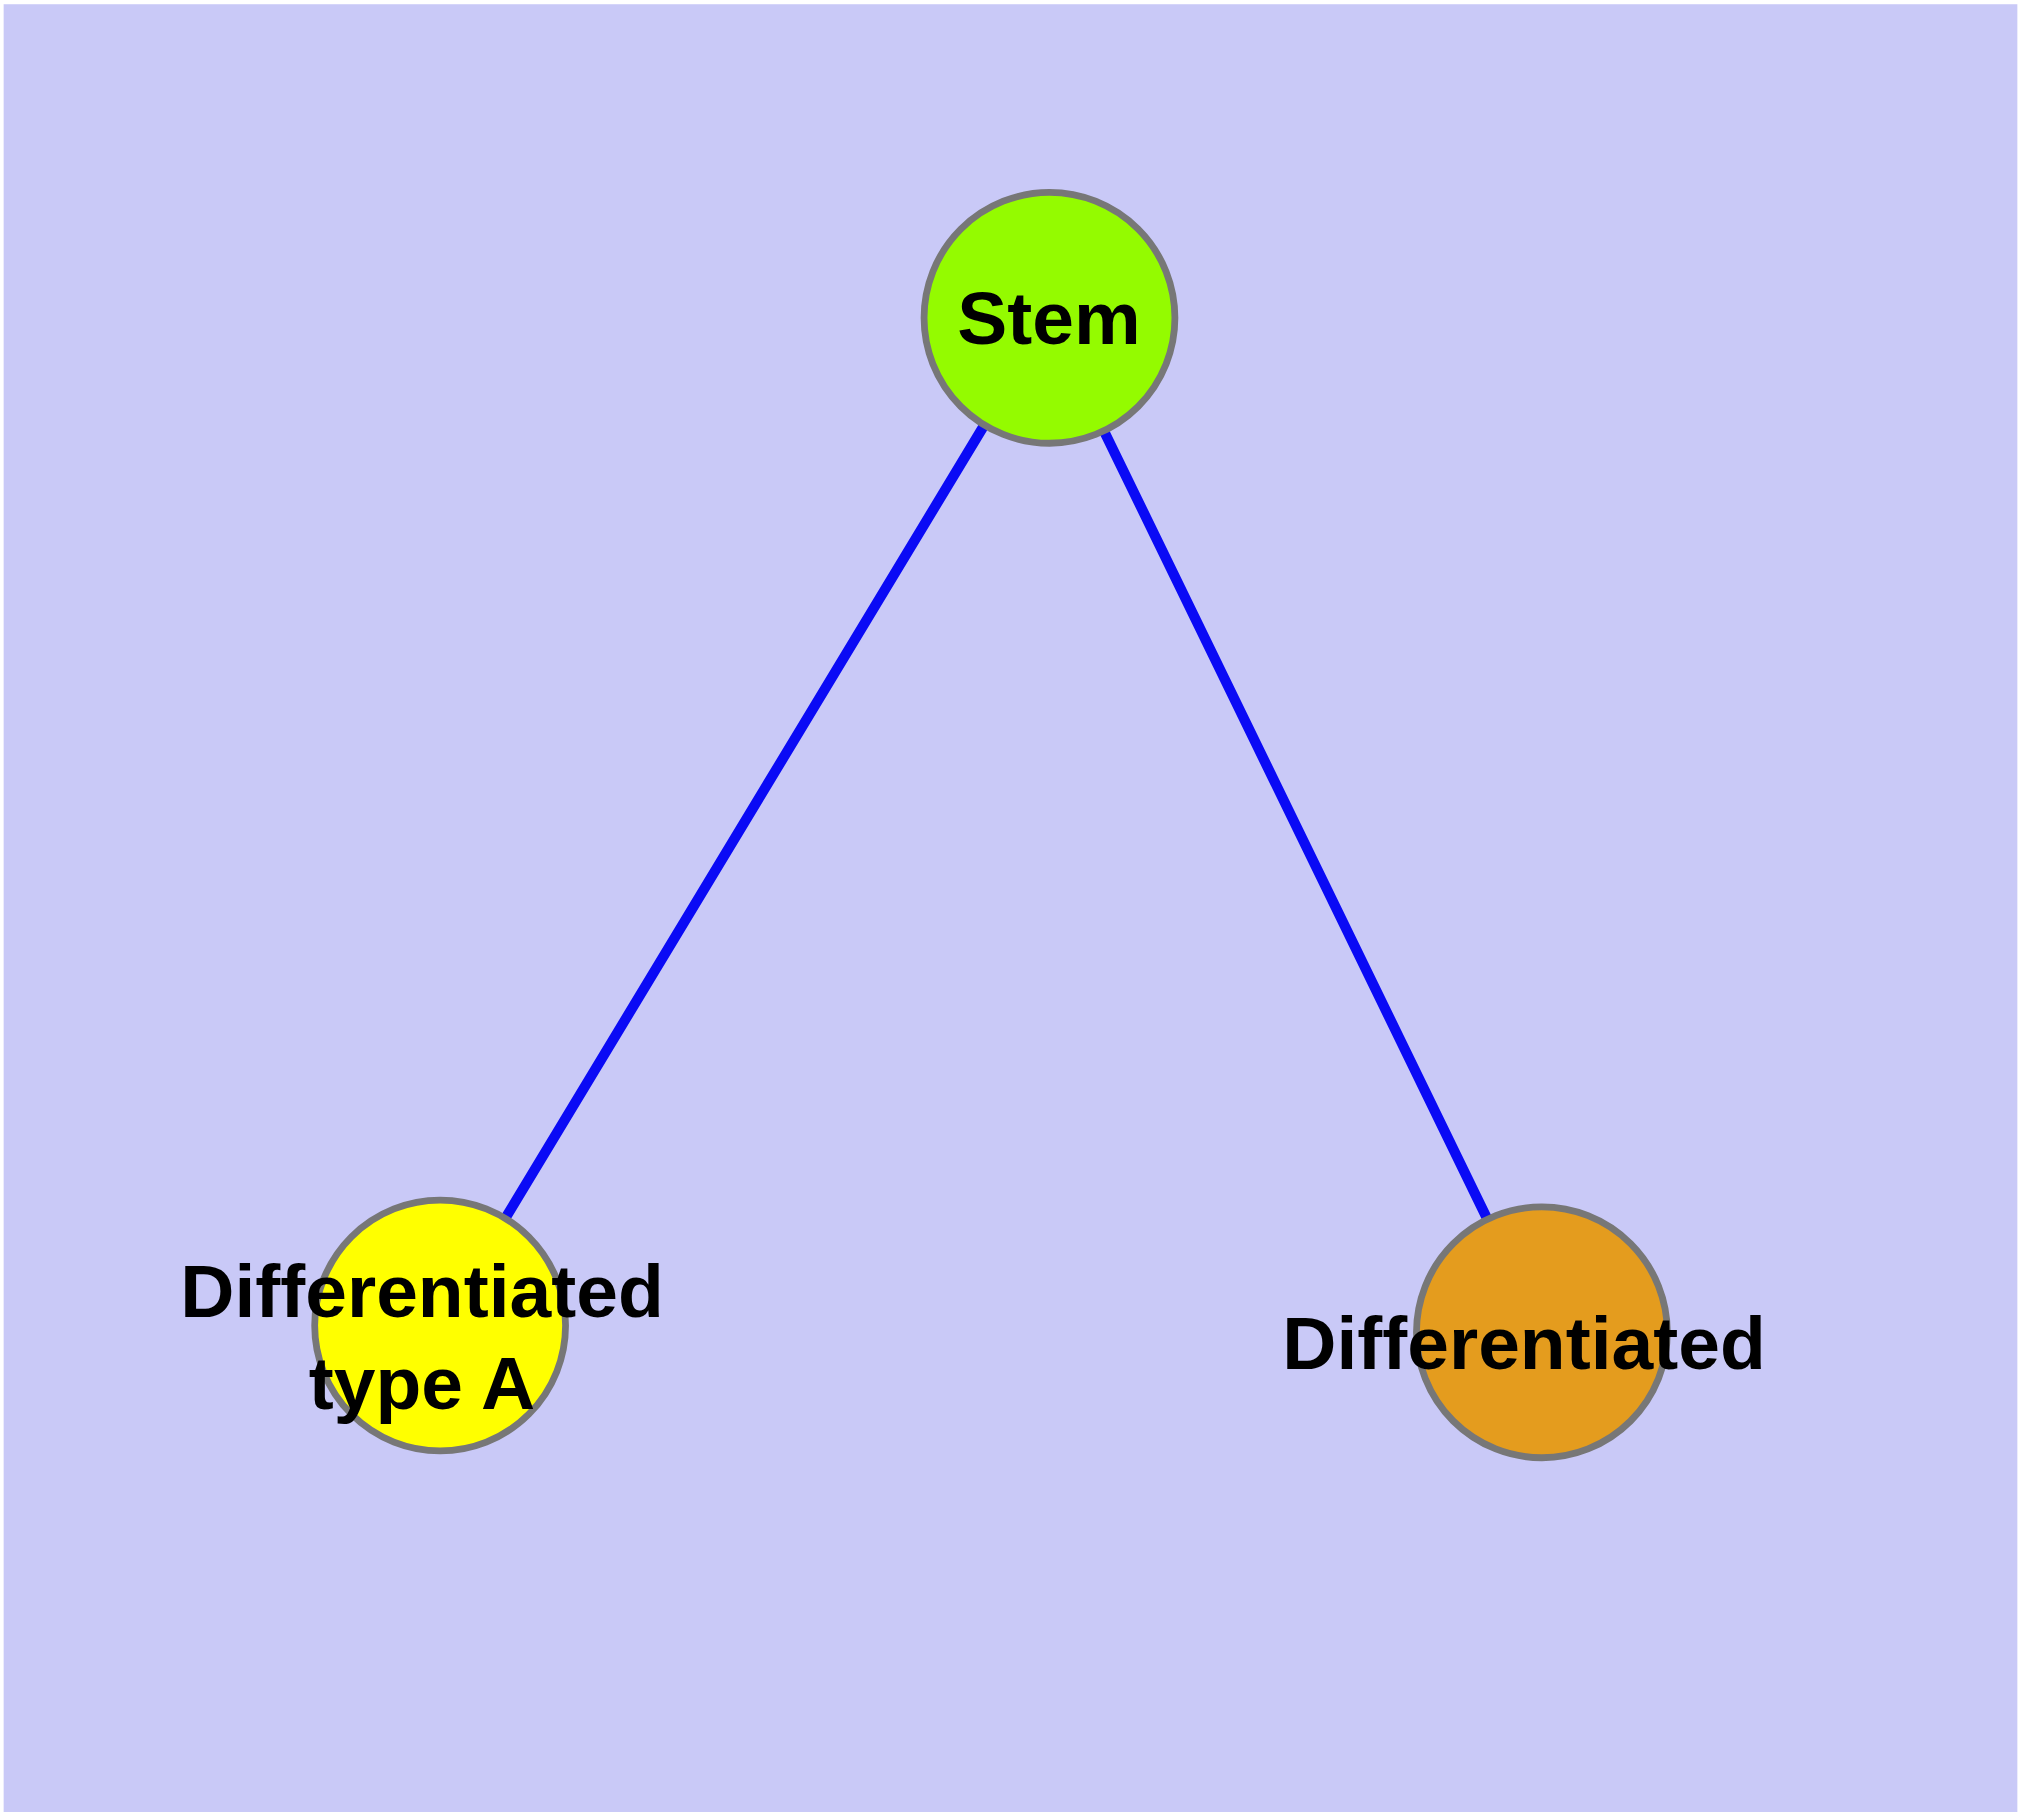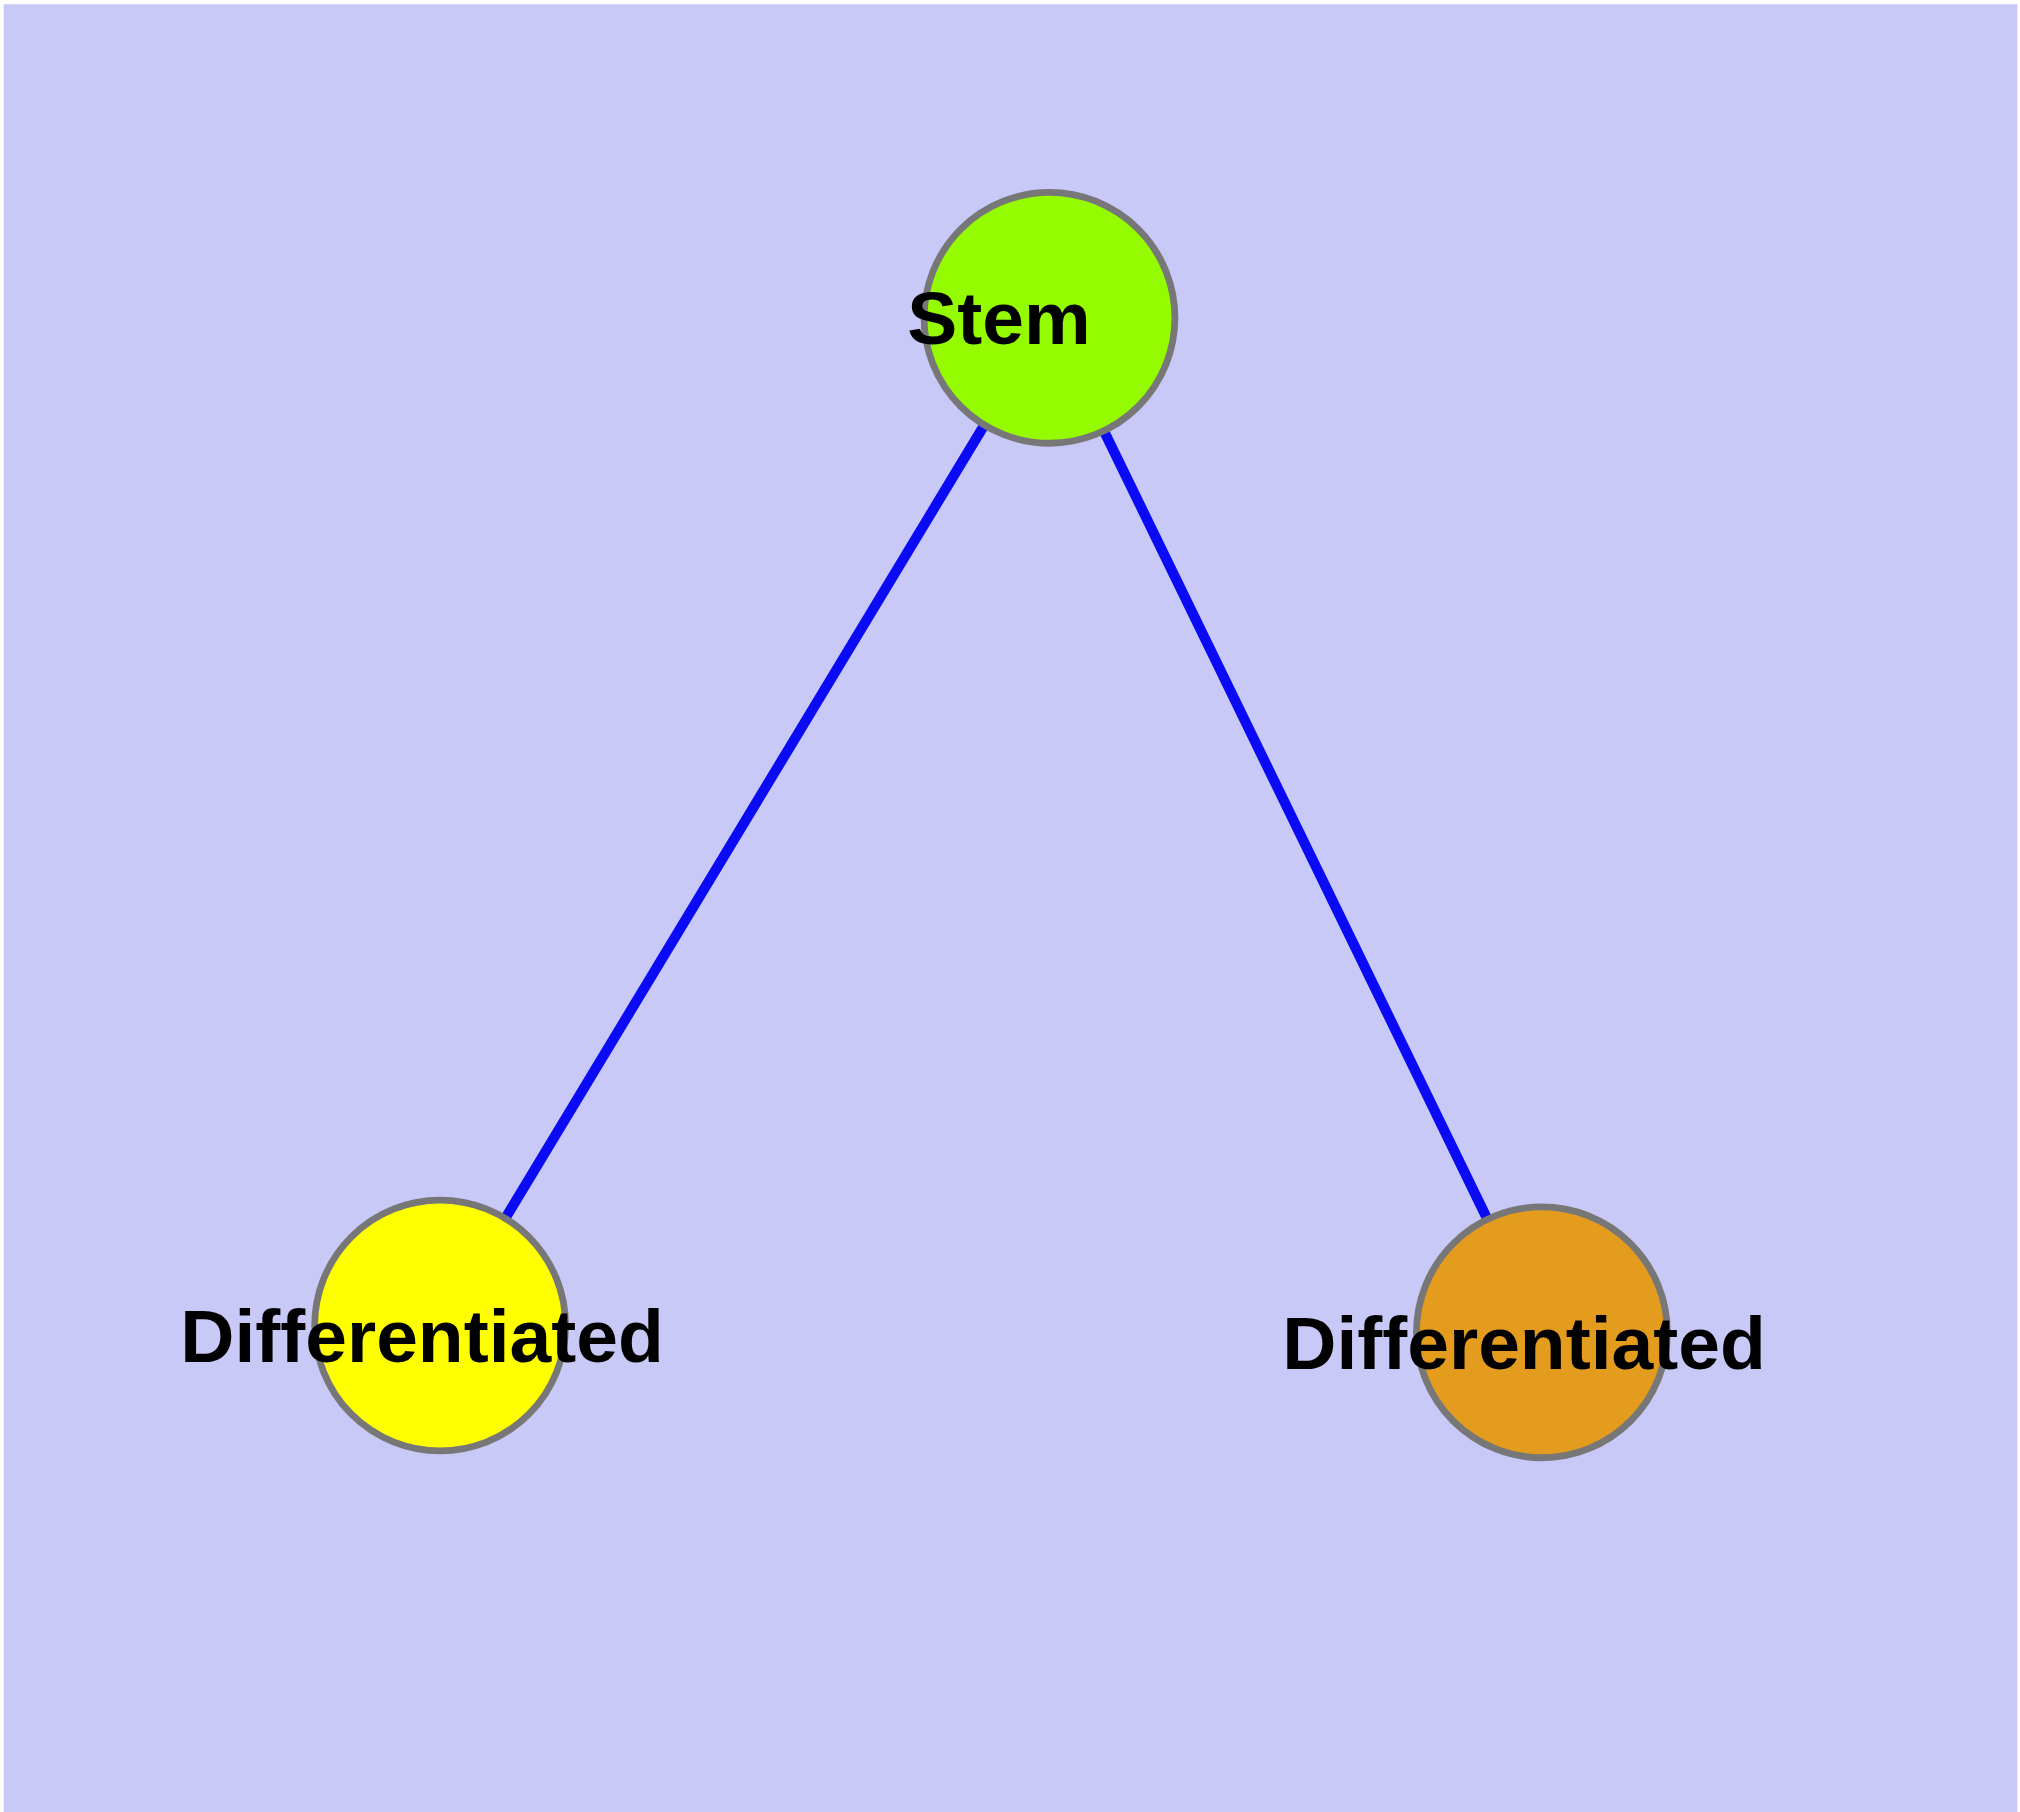--- a/index.html
+++ b/index.html
@@ -48,24 +48,25 @@
 
     <line x1="1304" y1="512" x2="1753" y2="1435" stroke-width="12" stroke-linecap="round" stroke="#0A0AF5"></line>
 
     <circle cx="1238" cy="375" r="148" stroke-width="8" fill="#94FB00" stroke="#777777"></circle>
 
     <circle cx="519" cy="1564" r="148" stroke-width="8" fill="#FFFF00" stroke="#777777"></circle>
 
     <circle cx="1819" cy="1572" r="148" stroke-width="8" fill="#E49C1E" stroke="#777777"></circle>
   </svg>
 
-  <div class="node-label" style="left:999px; top:319px;">Stem</div>
+  <div class="node-label" style="left:1049px; top:319px;">Stem</div>
 
   <div class="node-label" style="left:422px; top:1337px;">
     <div>Differentiated</div>
+    <div>type A</div>
   </div>
 
   <div class="node-label" style="left:1524px; top:1344px;">
     <div>Differentiated</div>
   </div>
 
 </div>
 
 
 </body></html>

